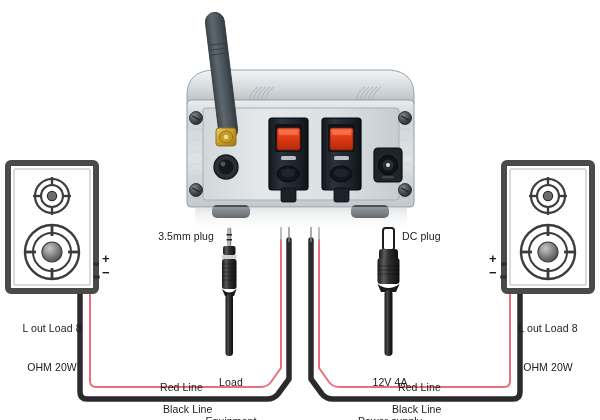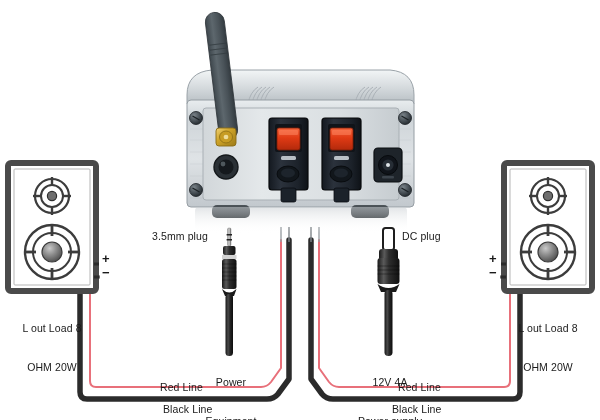--- a/index.html
+++ b/index.html
@@ -18,21 +18,21 @@
   .lbl {
     position: absolute;
     font-family: "Liberation Sans", sans-serif;
     font-size: 10.5px;
     color: #1a1a1a;
     line-height: 13px;
     white-space: pre;
     letter-spacing: 0.1px;
   }
   .lbl.c { text-align: center; }
-  .lbl.r { text-align: center; }
+  .lbl.r { text-align: right; }
   svg { display: block; }
   #art {
     position: absolute;
     left: 0; top: 0;
   }
 </style>
 </head>
 <body>
 
 <div id="stage">
@@ -343,21 +343,21 @@
   <div class="lbl" style="left:102px; top:266px; font-size:13px; font-weight:bold;">−</div>
 
   <div class="lbl" style="left:489px; top:252px; font-size:13px; font-weight:bold;">+</div>
   <div class="lbl" style="left:489px; top:266px; font-size:13px; font-weight:bold;">−</div>
 
   <div class="lbl r" style="left:146px; top:230px; width:68px;">3.5mm plug</div>
 
   <div class="lbl" style="left:402px; top:230px;">DC plug</div>
 
   <div class="lbl c" style="left:193px; top:350px; width:76px;">
-    <div>Power</div>
+    <div>Load</div>
     <div>Equipment</div>
   </div>
 
   <div class="lbl c" style="left:352px; top:350px; width:76px;">
     <div>12V 4A</div>
     <div>Power supply</div>
   </div>
 
   <div class="lbl" style="left:160px; top:381px;">Red Line</div>
   <div class="lbl" style="left:163px; top:403px;">Black Line</div>

